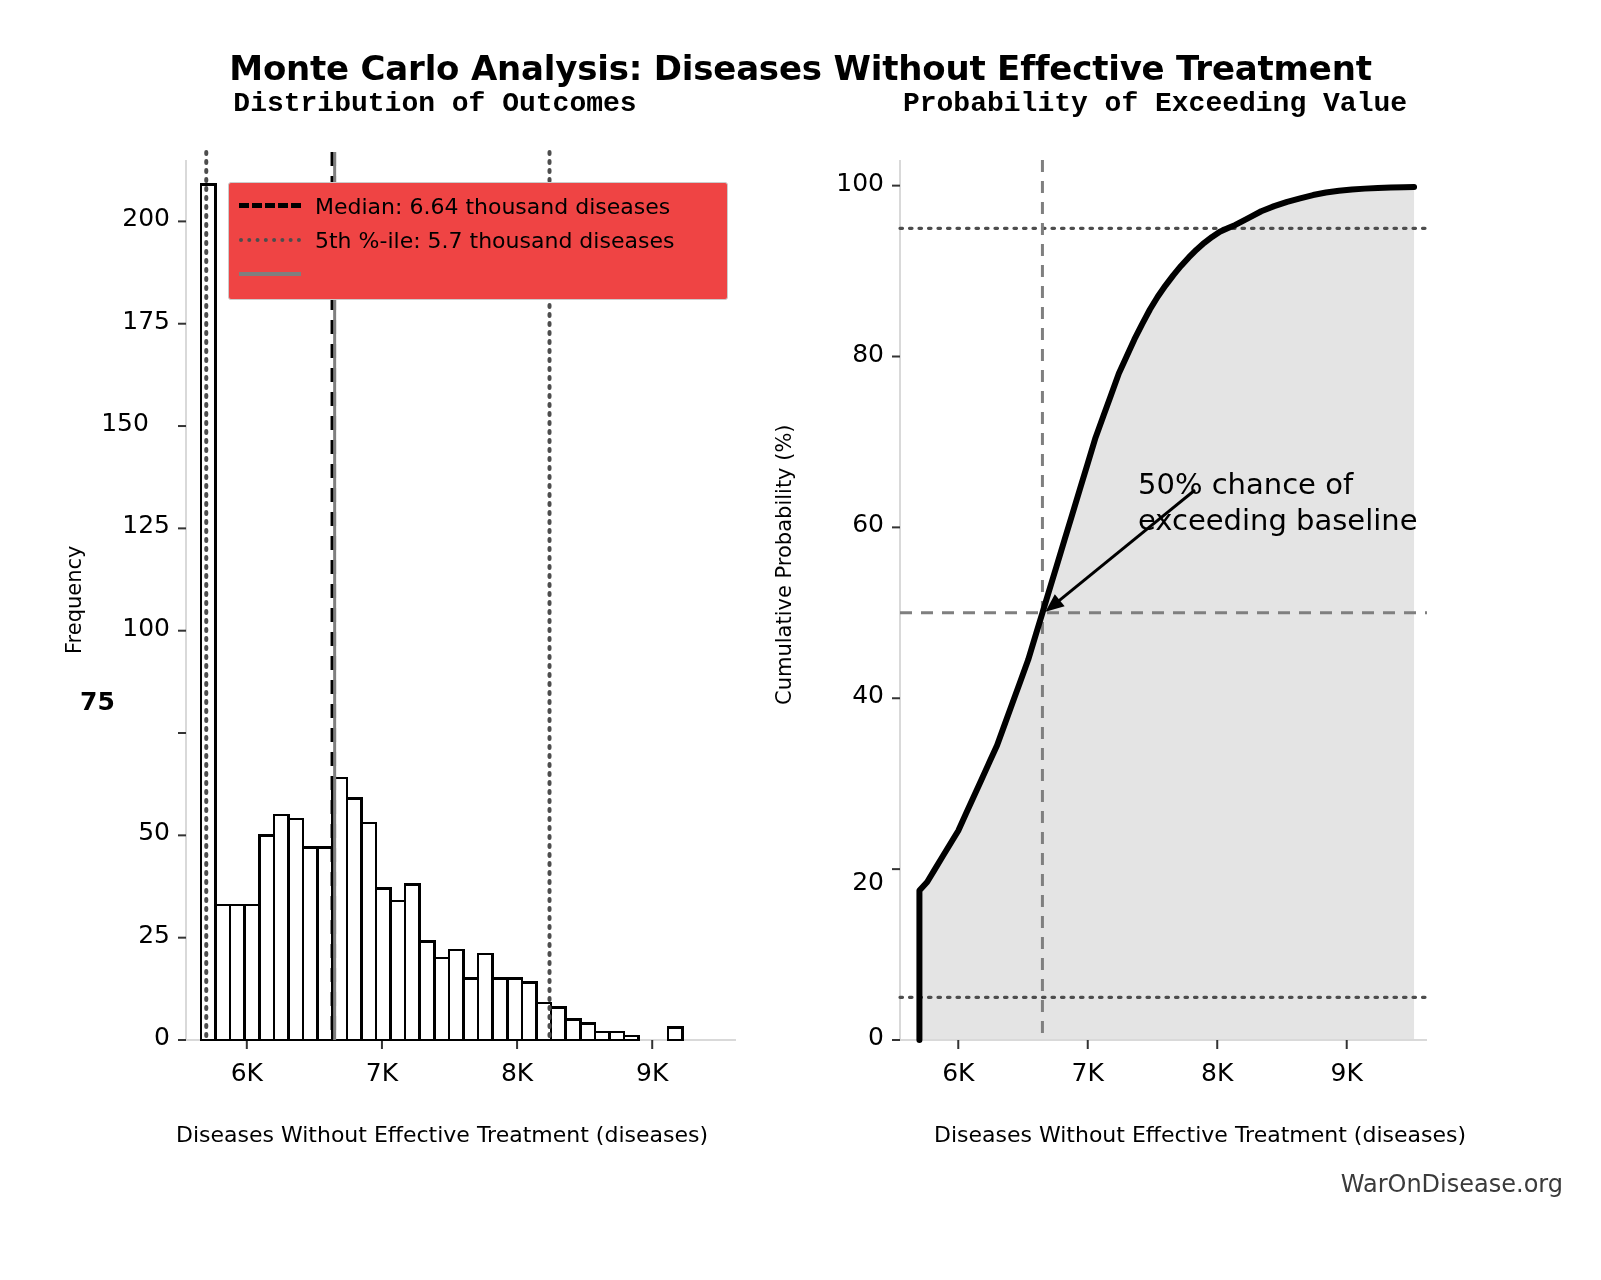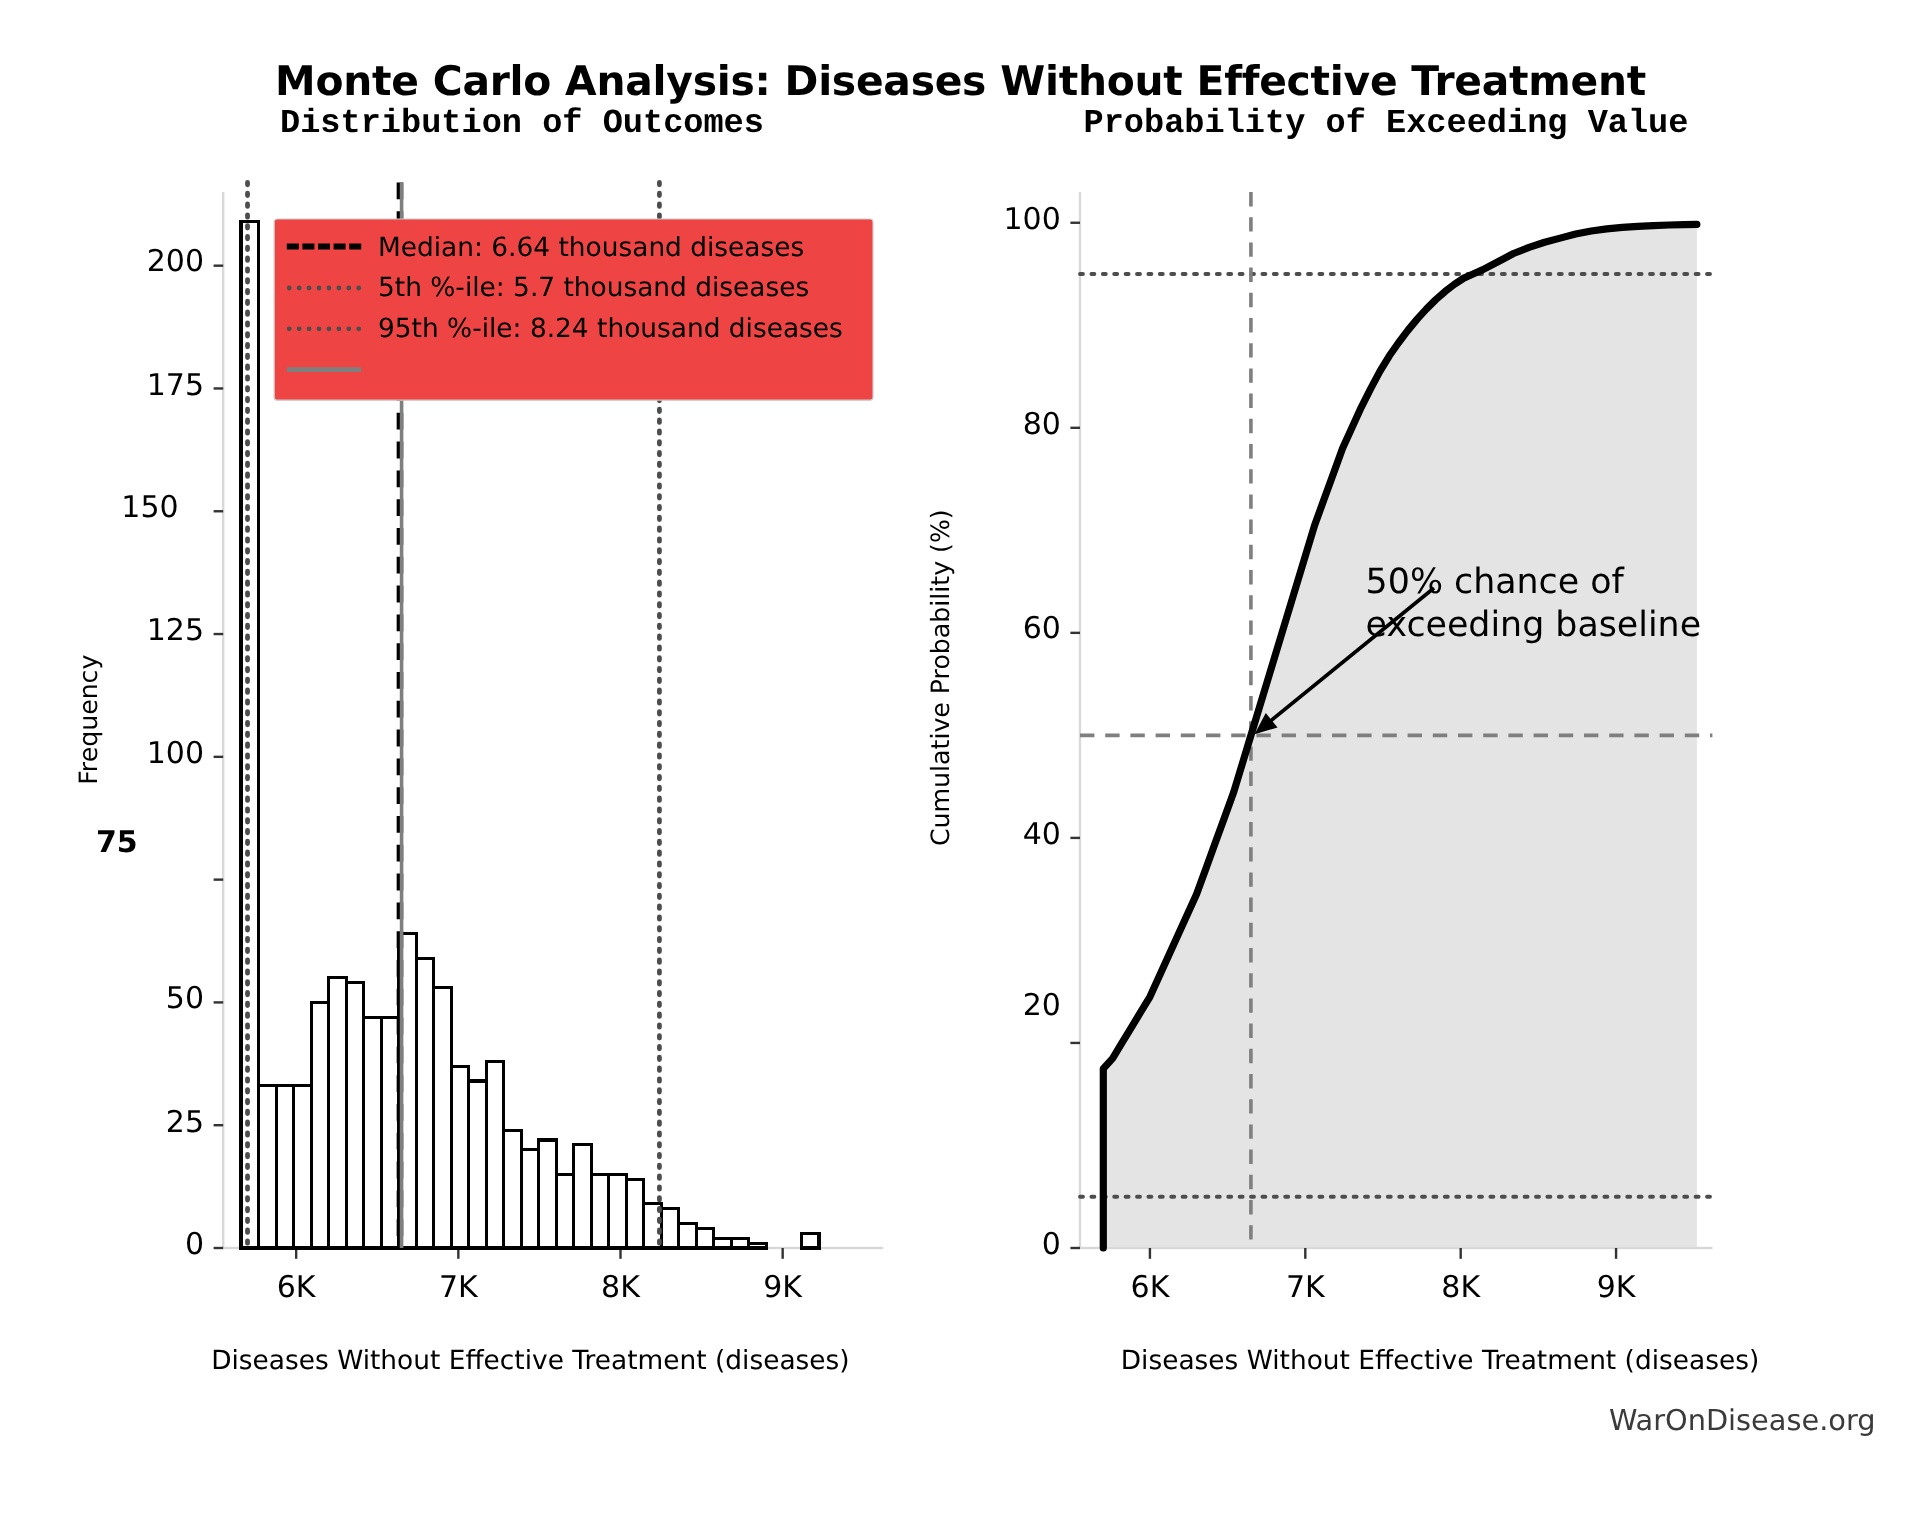--- a/index.html
+++ b/index.html
@@ -115,26 +115,20 @@
       <span class="legend-text">Median: 6.64 thousand diseases</span>
     </div>
     <div class="legend-row">
       <span class="legend-key">
           <i class="k-dotted"></i>
         </span>
       <span class="legend-text">5th %-ile: 5.7 thousand diseases</span>
     </div>
     <div class="legend-row">
       <span class="legend-key">
-          <i class="k-dotted"></i>
-        </span>
-      <span class="legend-text">95th %-ile: 8.24 thousand diseases</span>
-    </div>
-    <div class="legend-row">
-      <span class="legend-key">
           <i class="k-solid"></i>
         </span>
     </div>
   </div>
 
   <div class="axes" id="ax-right" style="left:900px;top:160px;width:527px;height:880px;">
     <svg id="svg-right" width="527" height="880" viewBox="0 0 527 880" style="position:absolute;left:0;top:0;overflow:visible;">
         <polygon points="19.42,880.00 19.42,730.49 27.19,721.94 34.96,709.13 42.73,696.31 50.50,683.50 58.27,670.68 66.04,653.59 73.81,636.50 81.57,619.42 89.34,602.33 97.11,585.24 104.88,563.88 112.65,542.52 120.42,521.17 128.19,499.81 135.96,474.17 142.43,452.82 148.91,431.46 156.68,405.83 164.44,380.19 172.21,354.56 179.98,328.93 187.75,303.30 195.52,277.67 203.29,256.31 211.06,234.95 218.83,213.59 226.60,196.50 234.37,179.42 242.14,164.04 249.90,149.51 257.67,136.70 265.44,125.59 273.21,115.34 280.98,105.94 288.75,97.40 296.52,89.71 304.29,82.87 312.06,76.89 319.83,71.77 327.59,68.35 335.36,64.93 348.31,58.10 361.26,51.26 374.21,46.14 387.16,41.86 400.11,38.45 413.05,35.03 426.00,32.47 438.95,30.76 451.90,29.48 464.85,28.62 477.80,28.02 490.74,27.51 503.69,27.17 514.05,26.91 514.05,880 19.42,880" fill="#e4e4e4" stroke="none"></polygon>
         <line x1="0" y1="0" x2="0" y2="880" stroke="#d9d9d9" stroke-width="2"></line>
         <line x1="0" y1="880" x2="527" y2="880" stroke="#d9d9d9" stroke-width="2"></line>
@@ -152,21 +146,21 @@
         <line x1="58.26781326781327" y1="880" x2="58.26781326781327" y2="889" stroke="#333" stroke-width="2"></line>
         <line x1="187.75184275184276" y1="880" x2="187.75184275184276" y2="889" stroke="#333" stroke-width="2"></line>
         <line x1="317.23587223587225" y1="880" x2="317.23587223587225" y2="889" stroke="#333" stroke-width="2"></line>
         <line x1="446.7199017199017" y1="880" x2="446.7199017199017" y2="889" stroke="#333" stroke-width="2"></line>
         <g>
           <line x1="295" y1="330" x2="151.43243243243245" y2="446.81553398058253" stroke="#000" stroke-width="3"></line>
           <polygon points="145.43243243243245,451.81553398058253 154.80575119068902,434.14802438086485 164.63678212254268,446.23046880818185" fill="#000"></polygon>
         </g>
       </svg>
   <div class="tick-label-y" style="position: absolute; left: -106px; width: 90px; text-align: right; top: 862px;">0</div>
-      <div class="tick-label-y" style="position: absolute; left: -106px; width: 90px; top: 663px;">20</div>
+      <div class="tick-label-y" style="position: absolute; left: -106px; width: 90px; top: 707px;">20</div>
       <div class="tick-label-y" style="position: absolute; left: -106px; width: 90px; text-align: right; top: 520.252px;">40</div>
       <div class="tick-label-y" style="position: absolute; left: -106px; width: 90px; text-align: right; top: 349.379px;">60</div>
       <div class="tick-label-y" style="position: absolute; left: -106px; width: 90px; text-align: right; top: 178.505px;">80</div>
       <div class="tick-label-y" style="position: absolute; left: -106px; width: 90px; text-align: right; top: 7.63107px;">100</div>
       <div class="tick-label-x" style="position: absolute; left: -1.73219px; width: 120px; text-align: center; top: 898px;">6K</div>
       <div class="tick-label-x" style="position: absolute; left: 127.752px; width: 120px; text-align: center; top: 898px;">7K</div>
       <div class="tick-label-x" style="position: absolute; left: 257.236px; width: 120px; text-align: center; top: 898px;">8K</div>
       <div class="tick-label-x" style="position: absolute; left: 386.72px; width: 120px; text-align: center; top: 898px;">9K</div>
     </div>
   <div class="ylabel" style="left:772px;top:400px;height:330px;">Cumulative Probability (%)</div>

